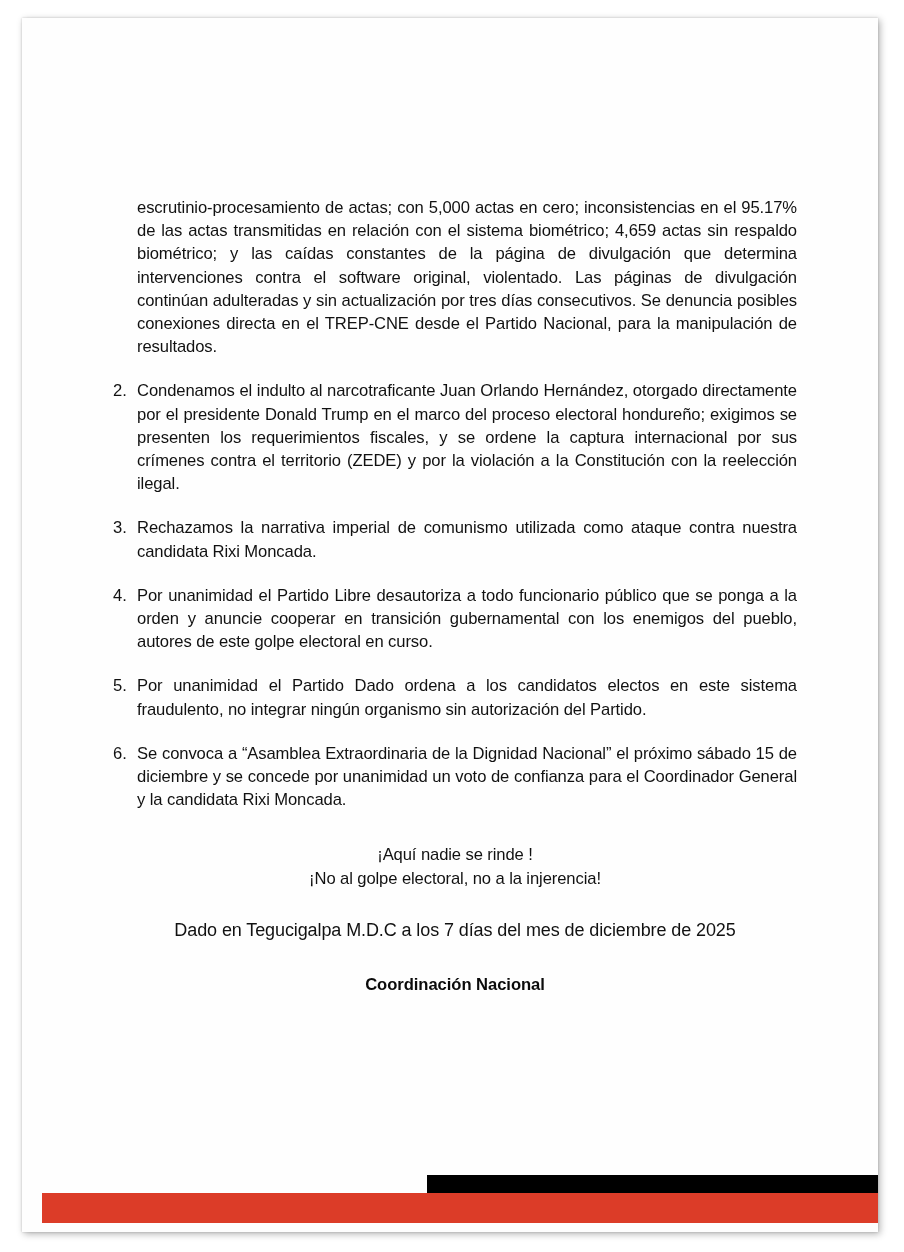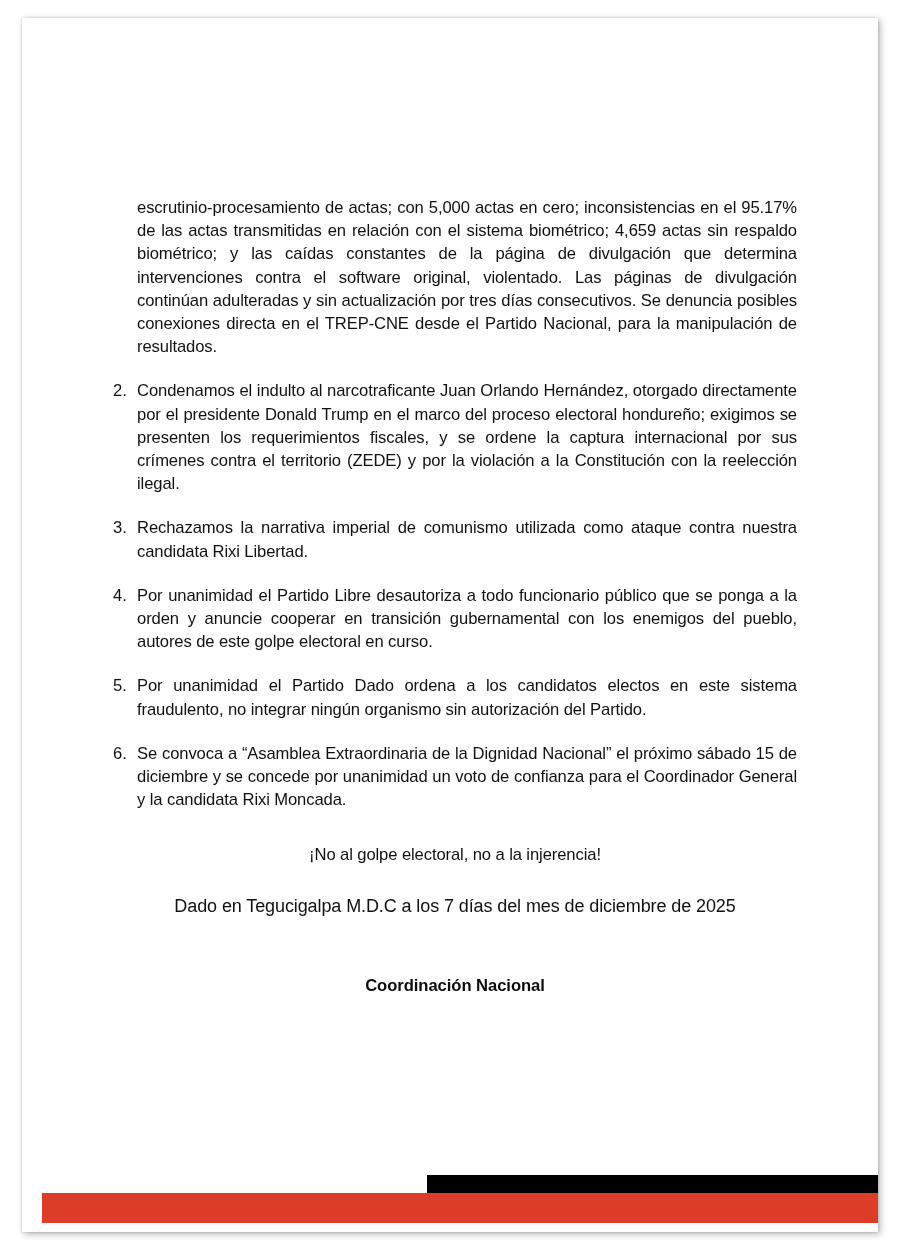--- a/index.html
+++ b/index.html
@@ -83,21 +83,21 @@
   .dateline {
     margin-top: 27px;
     text-align: center;
     font-size: 18px;
     line-height: 24px;
     color: #111111;
     letter-spacing: -0.1px;
   }
 
   .signature {
-    margin-top: 56px;
+    margin-top: 31px;
     text-align: center;
   }
   .sig-line {
     font-size: 16.6px;
     line-height: 23px;
     font-weight: bold;
     color: #0b0b0b;
     letter-spacing: -0.05px;
   }
 
@@ -129,39 +129,40 @@
 
       <p class="para cont">escrutinio-procesamiento de actas; con 5,000 actas en cero; inconsistencias en el 95.17% de las actas transmitidas en relación con el sistema biométrico; 4,659 actas sin respaldo biométrico; y las caídas constantes de la página de divulgación que determina intervenciones contra el software original, violentado. Las páginas de divulgación continúan adulteradas y sin actualización por tres días consecutivos. Se denuncia posibles conexiones directa en el TREP-CNE desde el Partido Nacional, para la manipulación de resultados.</p>
 
       <div class="list-item">
         <span class="num">2.</span>
         <p class="para">Condenamos el indulto al narcotraficante Juan Orlando Hernández, otorgado directamente por el presidente Donald Trump en el marco del proceso electoral hondureño; exigimos se presenten los requerimientos fiscales, y se ordene la captura internacional por sus crímenes contra el territorio (ZEDE) y por la violación a la Constitución con la reelección ilegal.</p>
       </div>
 
       <div class="list-item">
         <span class="num">3.</span>
-        <p class="para">Rechazamos la narrativa imperial de comunismo utilizada como ataque contra nuestra candidata Rixi Libertad.</p>
+        <p class="para">Rechazamos la narrativa imperial de comunismo utilizada como ataque contra nuestra candidata Rixi Moncada.</p>
       </div>
 
       <div class="list-item">
         <span class="num">4.</span>
         <p class="para">Por unanimidad el Partido Libre desautoriza a todo funcionario público que se ponga a la orden y anuncie cooperar en transición gubernamental con los enemigos del pueblo, autores de este golpe electoral en curso.</p>
       </div>
 
       <div class="list-item">
         <span class="num">5.</span>
         <p class="para">Por unanimidad el Partido Dado ordena a los candidatos electos en este sistema fraudulento, no integrar ningún organismo sin autorización del Partido.</p>
       </div>
 
       <div class="list-item">
         <span class="num">6.</span>
         <p class="para">Se convoca a “Asamblea Extraordinaria de la Dignidad Nacional” el próximo sábado 15 de diciembre y se concede por unanimidad un voto de confianza para el Coordinador General y la candidata Rixi Moncada.</p>
       </div>
 
       <div class="slogans">
+        <div class="slogan-line">¡Aquí nadie se rinde !</div>
         <div class="slogan-line">¡No al golpe electoral, no a la injerencia!</div>
       </div>
 
       <div class="dateline">Dado en Tegucigalpa M.D.C a los 7 días del mes de diciembre de 2025</div>
 
       <div class="signature">
         <div class="sig-line">Coordinación Nacional</div>
       </div>
 
     </div>

